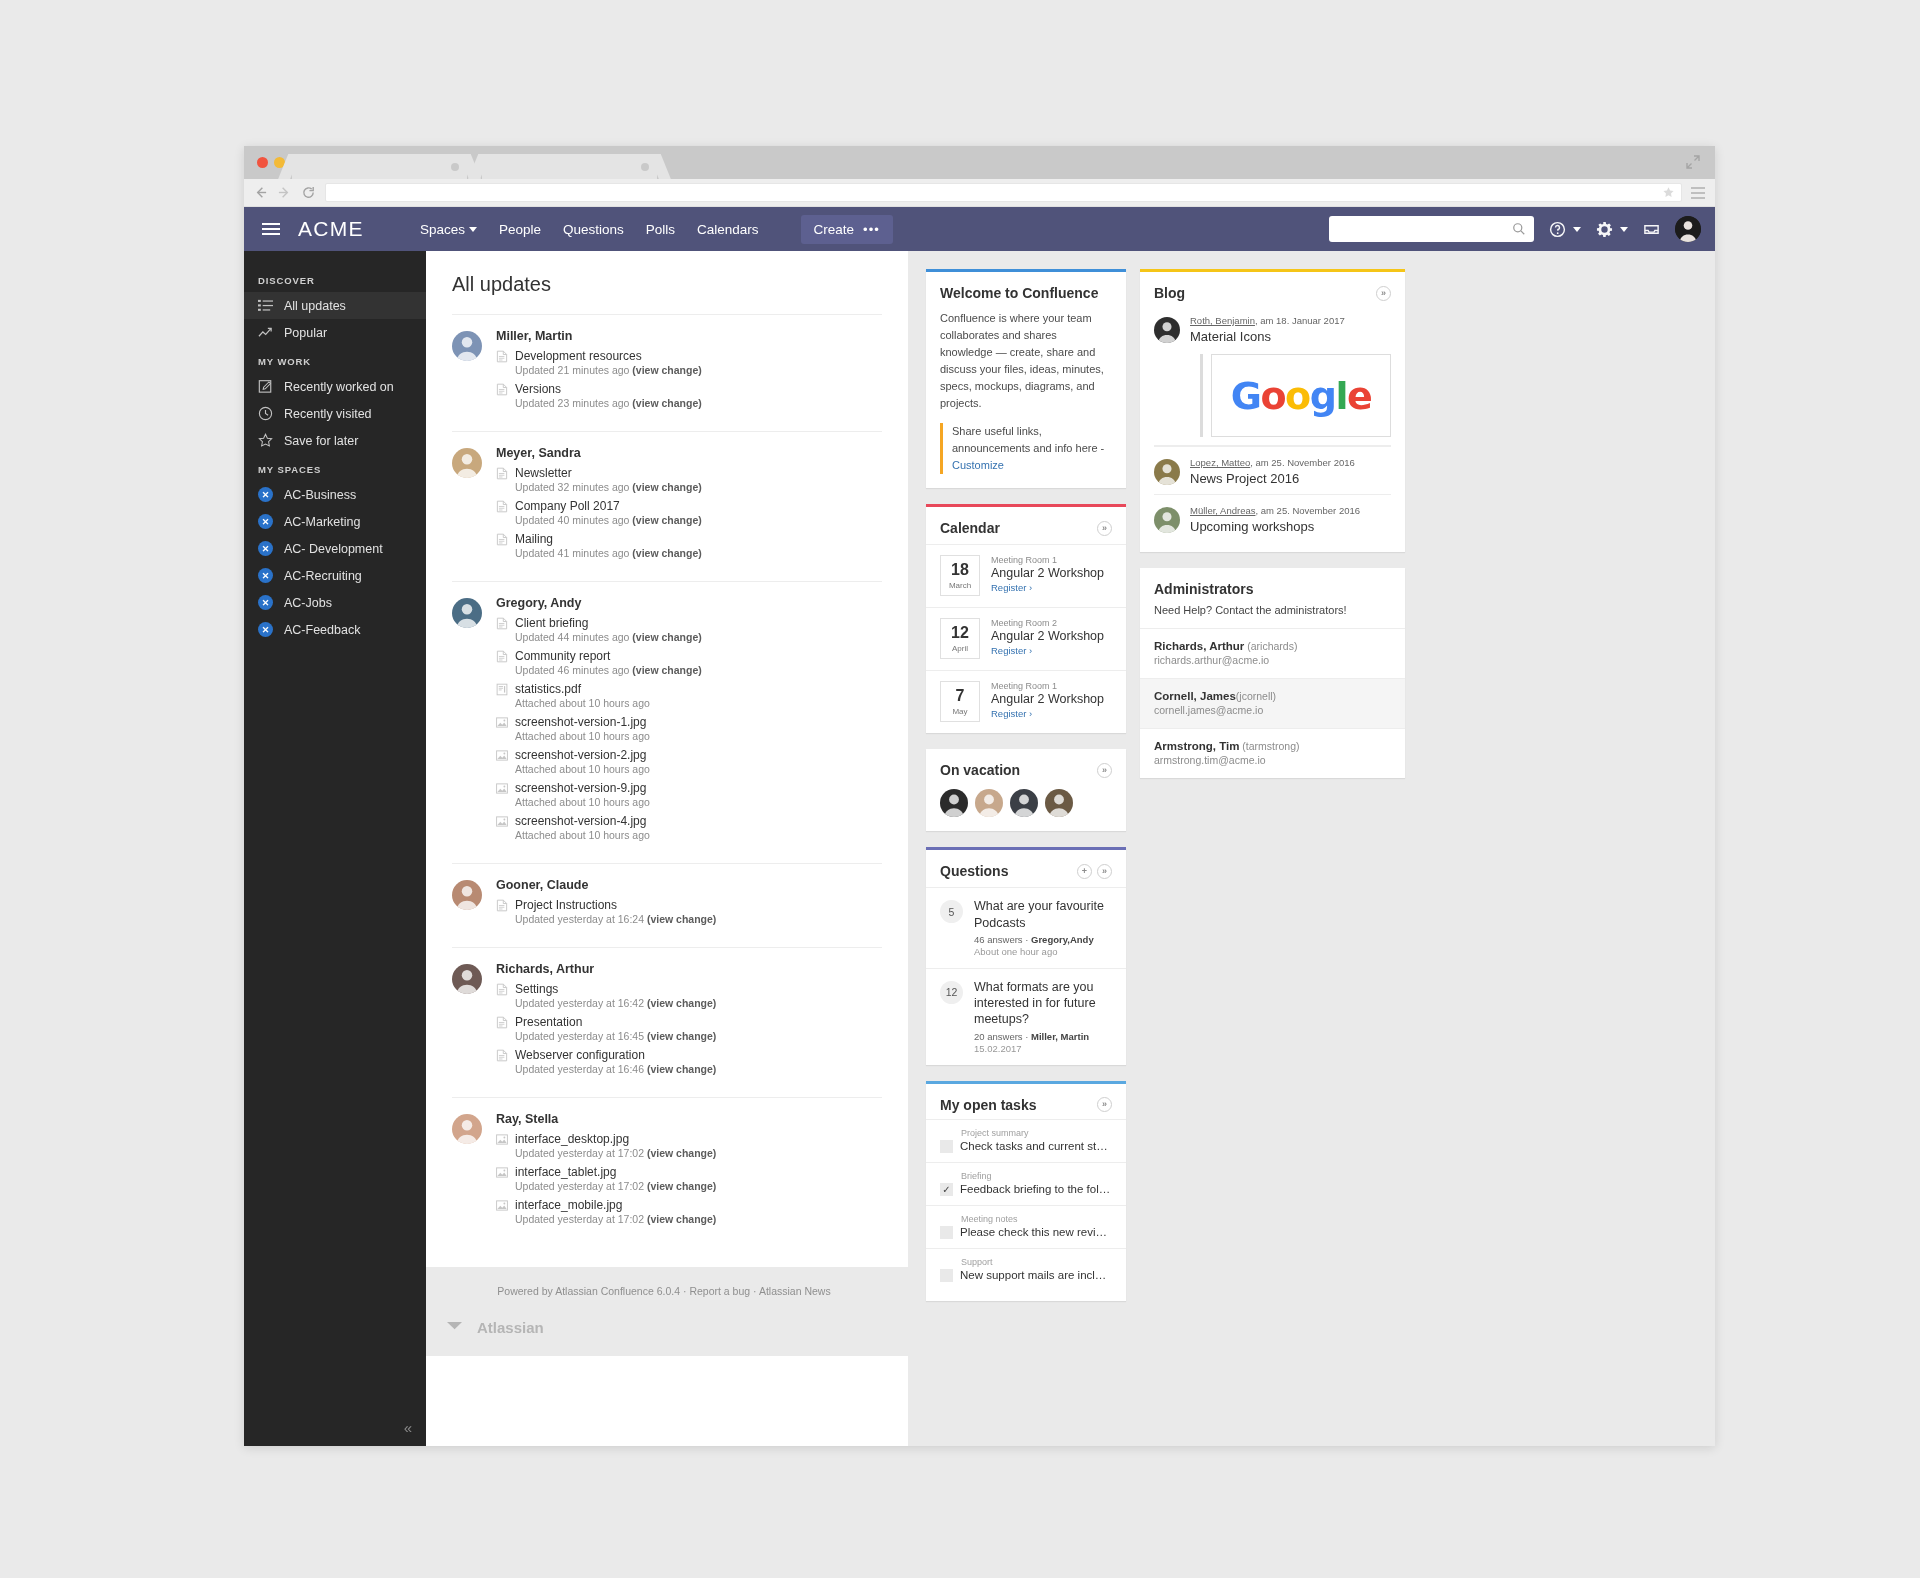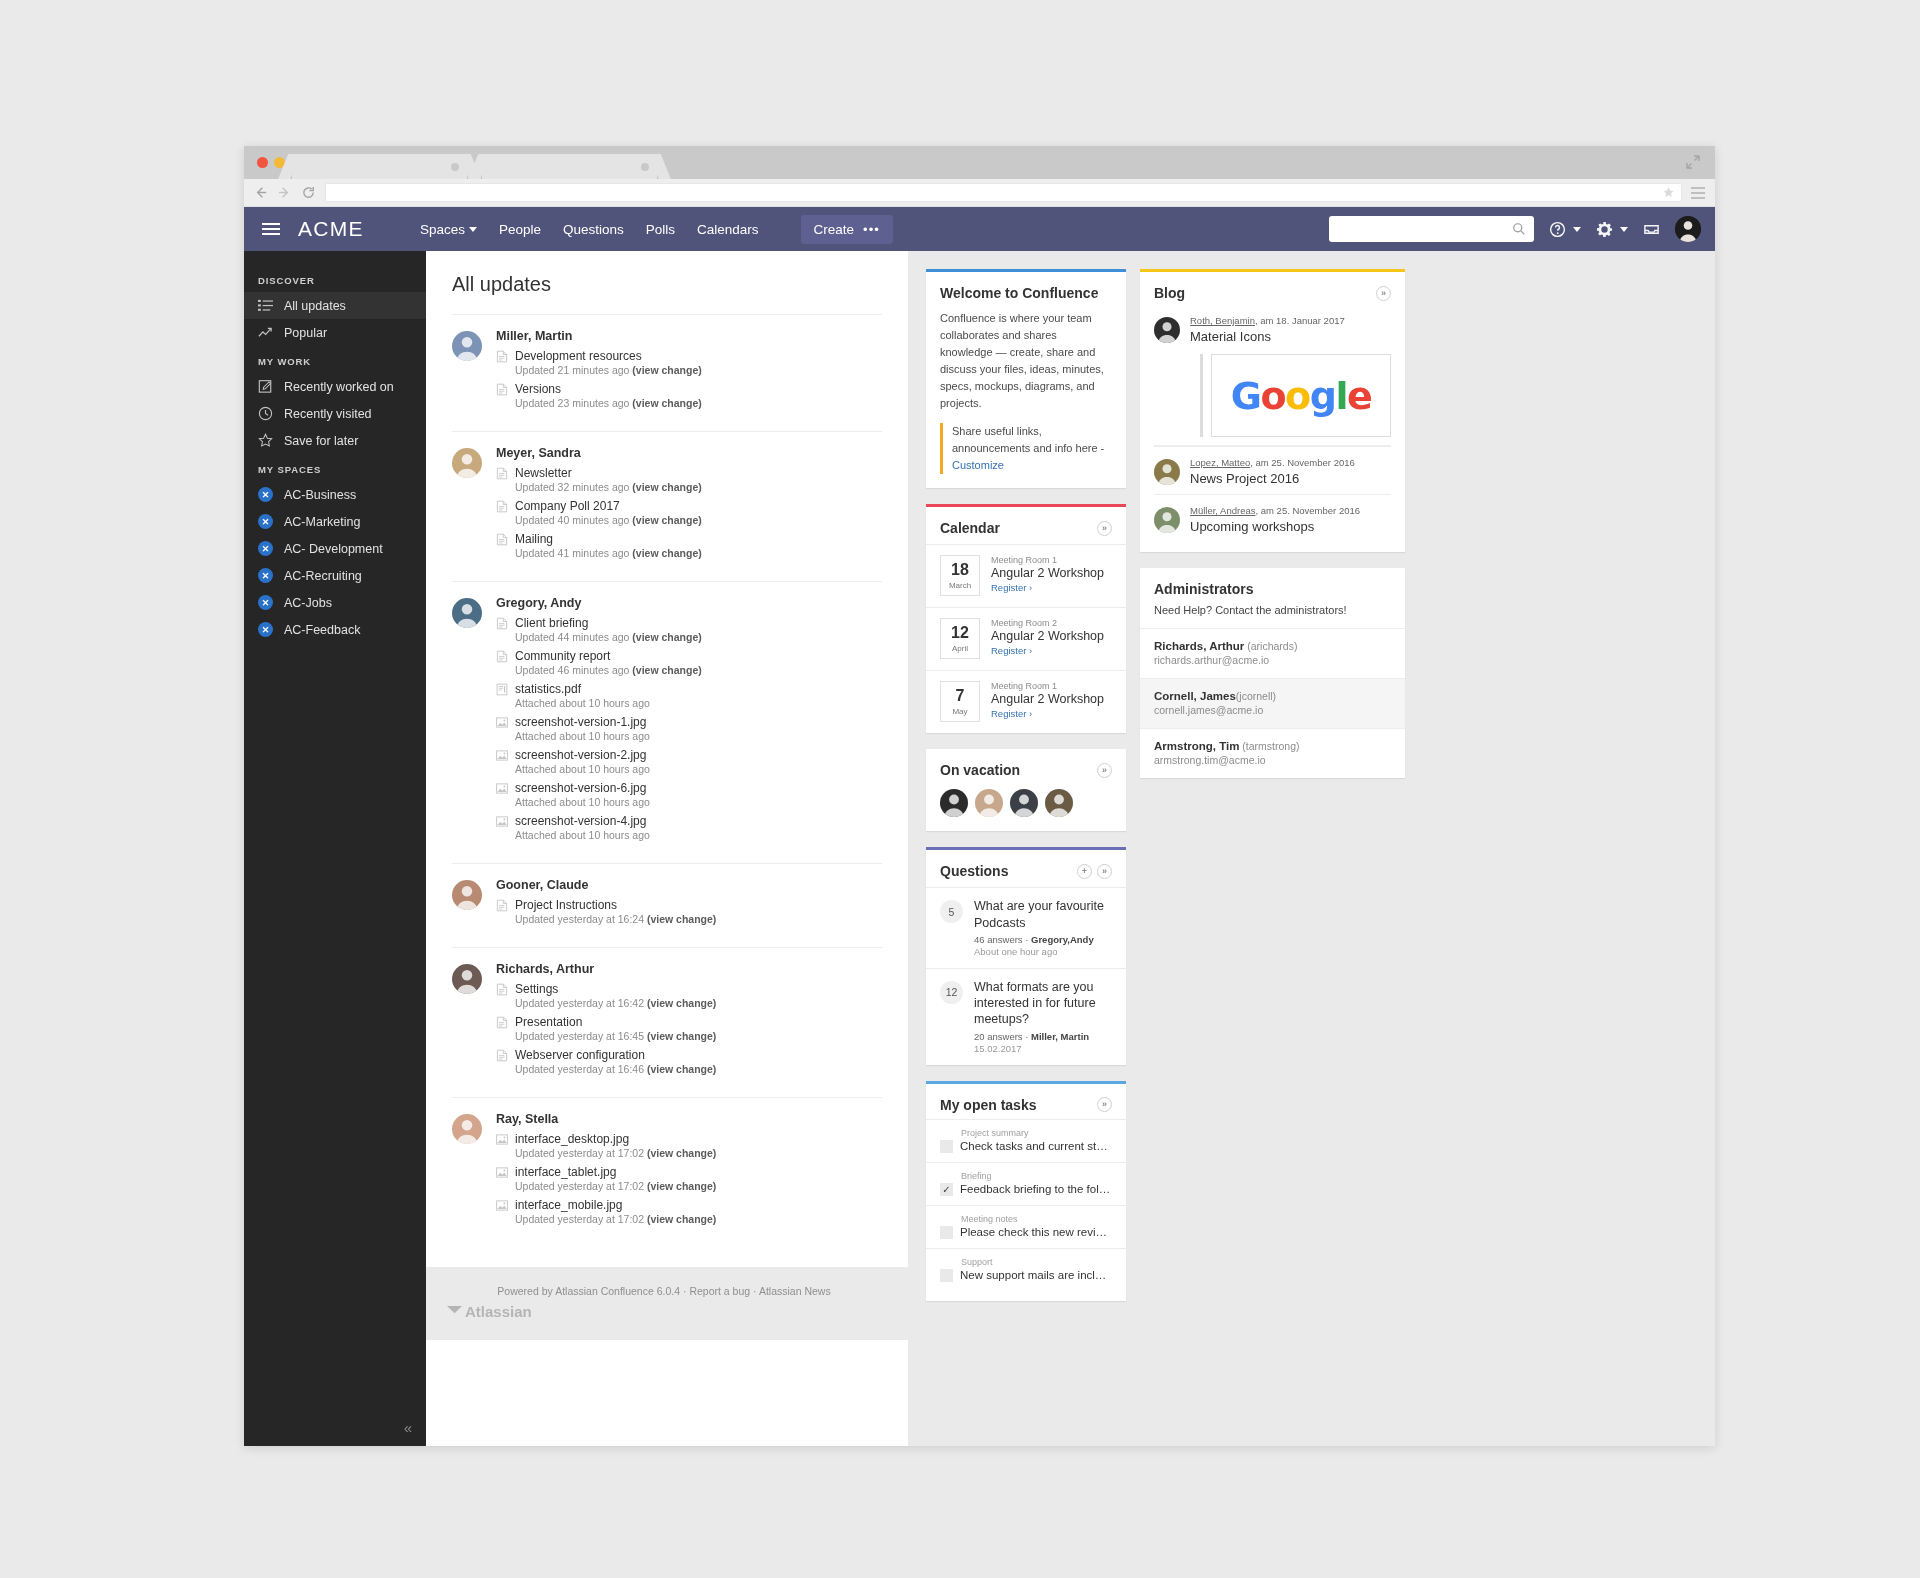--- a/index.html
+++ b/index.html
@@ -170,22 +170,22 @@
   .feed-line { display: flex; align-items: center; gap: 7px; }
   .doc-ico, .img-ico, .pdf-ico { width: 12px; height: 13px; flex: none; opacity: .55; }
   .feed-name { font-size: 12px; color: #333; }
   .feed-meta { font-size: 10.5px; color: #8c8c8c; padding-left: 19px; margin-top: 1px; }
   .feed-meta b { color: #5c5c5c; font-weight: bold; }
   .feed-footer {
     margin: 20px -26px 0 -26px; padding: 18px 26px 20px 20px;
     background: #eaeaea; font-size: 10.5px; color: #8f8f8f; text-align: center;
   }
   .atlassian-logo {
-    margin-top: 6px; font-size: 15px; color: #b5b5b5; font-weight: bold;
-    display: flex; align-items: center; gap: 2px;
+    margin-top: 22px; font-size: 15px; color: #b5b5b5; font-weight: bold;
+    display: flex; align-items: center; gap: 14px;
   }
 
   
   .right-wrap { flex: 1; display: flex; gap: 14px; padding: 18px 20px 0 18px; background: #eaeaea; }
   .col-mid { width: 200px; flex: none; display: flex; flex-direction: column; gap: 16px; }
   .col-right { width: 265px; flex: none; display: flex; flex-direction: column; gap: 16px; }
 
   .card { background: #fff; box-shadow: 0 1px 1px rgba(0,0,0,.07); }
   .card.top-blue   { border-top: 3px solid #3f8fd8; }
   .card.top-red    { border-top: 3px solid #e8485a; }
@@ -617,21 +617,21 @@
                 </div>
                 <div class="feed-meta">Attached about 10 hours ago</div>
               </div>
               <div class="feed-item">
                 <div class="feed-line">
                   <svg class="img-ico" viewBox="0 0 14 14">
                     <rect x=".7" y="1.6" width="12.6" height="10.8" stroke="#999" stroke-width="1.1" fill="none"></rect>
                     <path d="M1.6 11 5 7.2l2.3 2.3L9.6 7l2.8 4z" fill="#999"></path>
                     <circle cx="9.8" cy="4.6" r="1.1" fill="#999"></circle>
                   </svg>
-                  <span class="feed-name">screenshot-version-6.jpg</span>
+                  <span class="feed-name">screenshot-version-9.jpg</span>
                 </div>
                 <div class="feed-meta">Attached about 10 hours ago</div>
               </div>
               <div class="feed-item">
                 <div class="feed-line">
                   <svg class="img-ico" viewBox="0 0 14 14">
                     <rect x=".7" y="1.6" width="12.6" height="10.8" stroke="#999" stroke-width="1.1" fill="none"></rect>
                     <path d="M1.6 11 5 7.2l2.3 2.3L9.6 7l2.8 4z" fill="#999"></path>
                     <circle cx="9.8" cy="4.6" r="1.1" fill="#999"></circle>
                   </svg>

